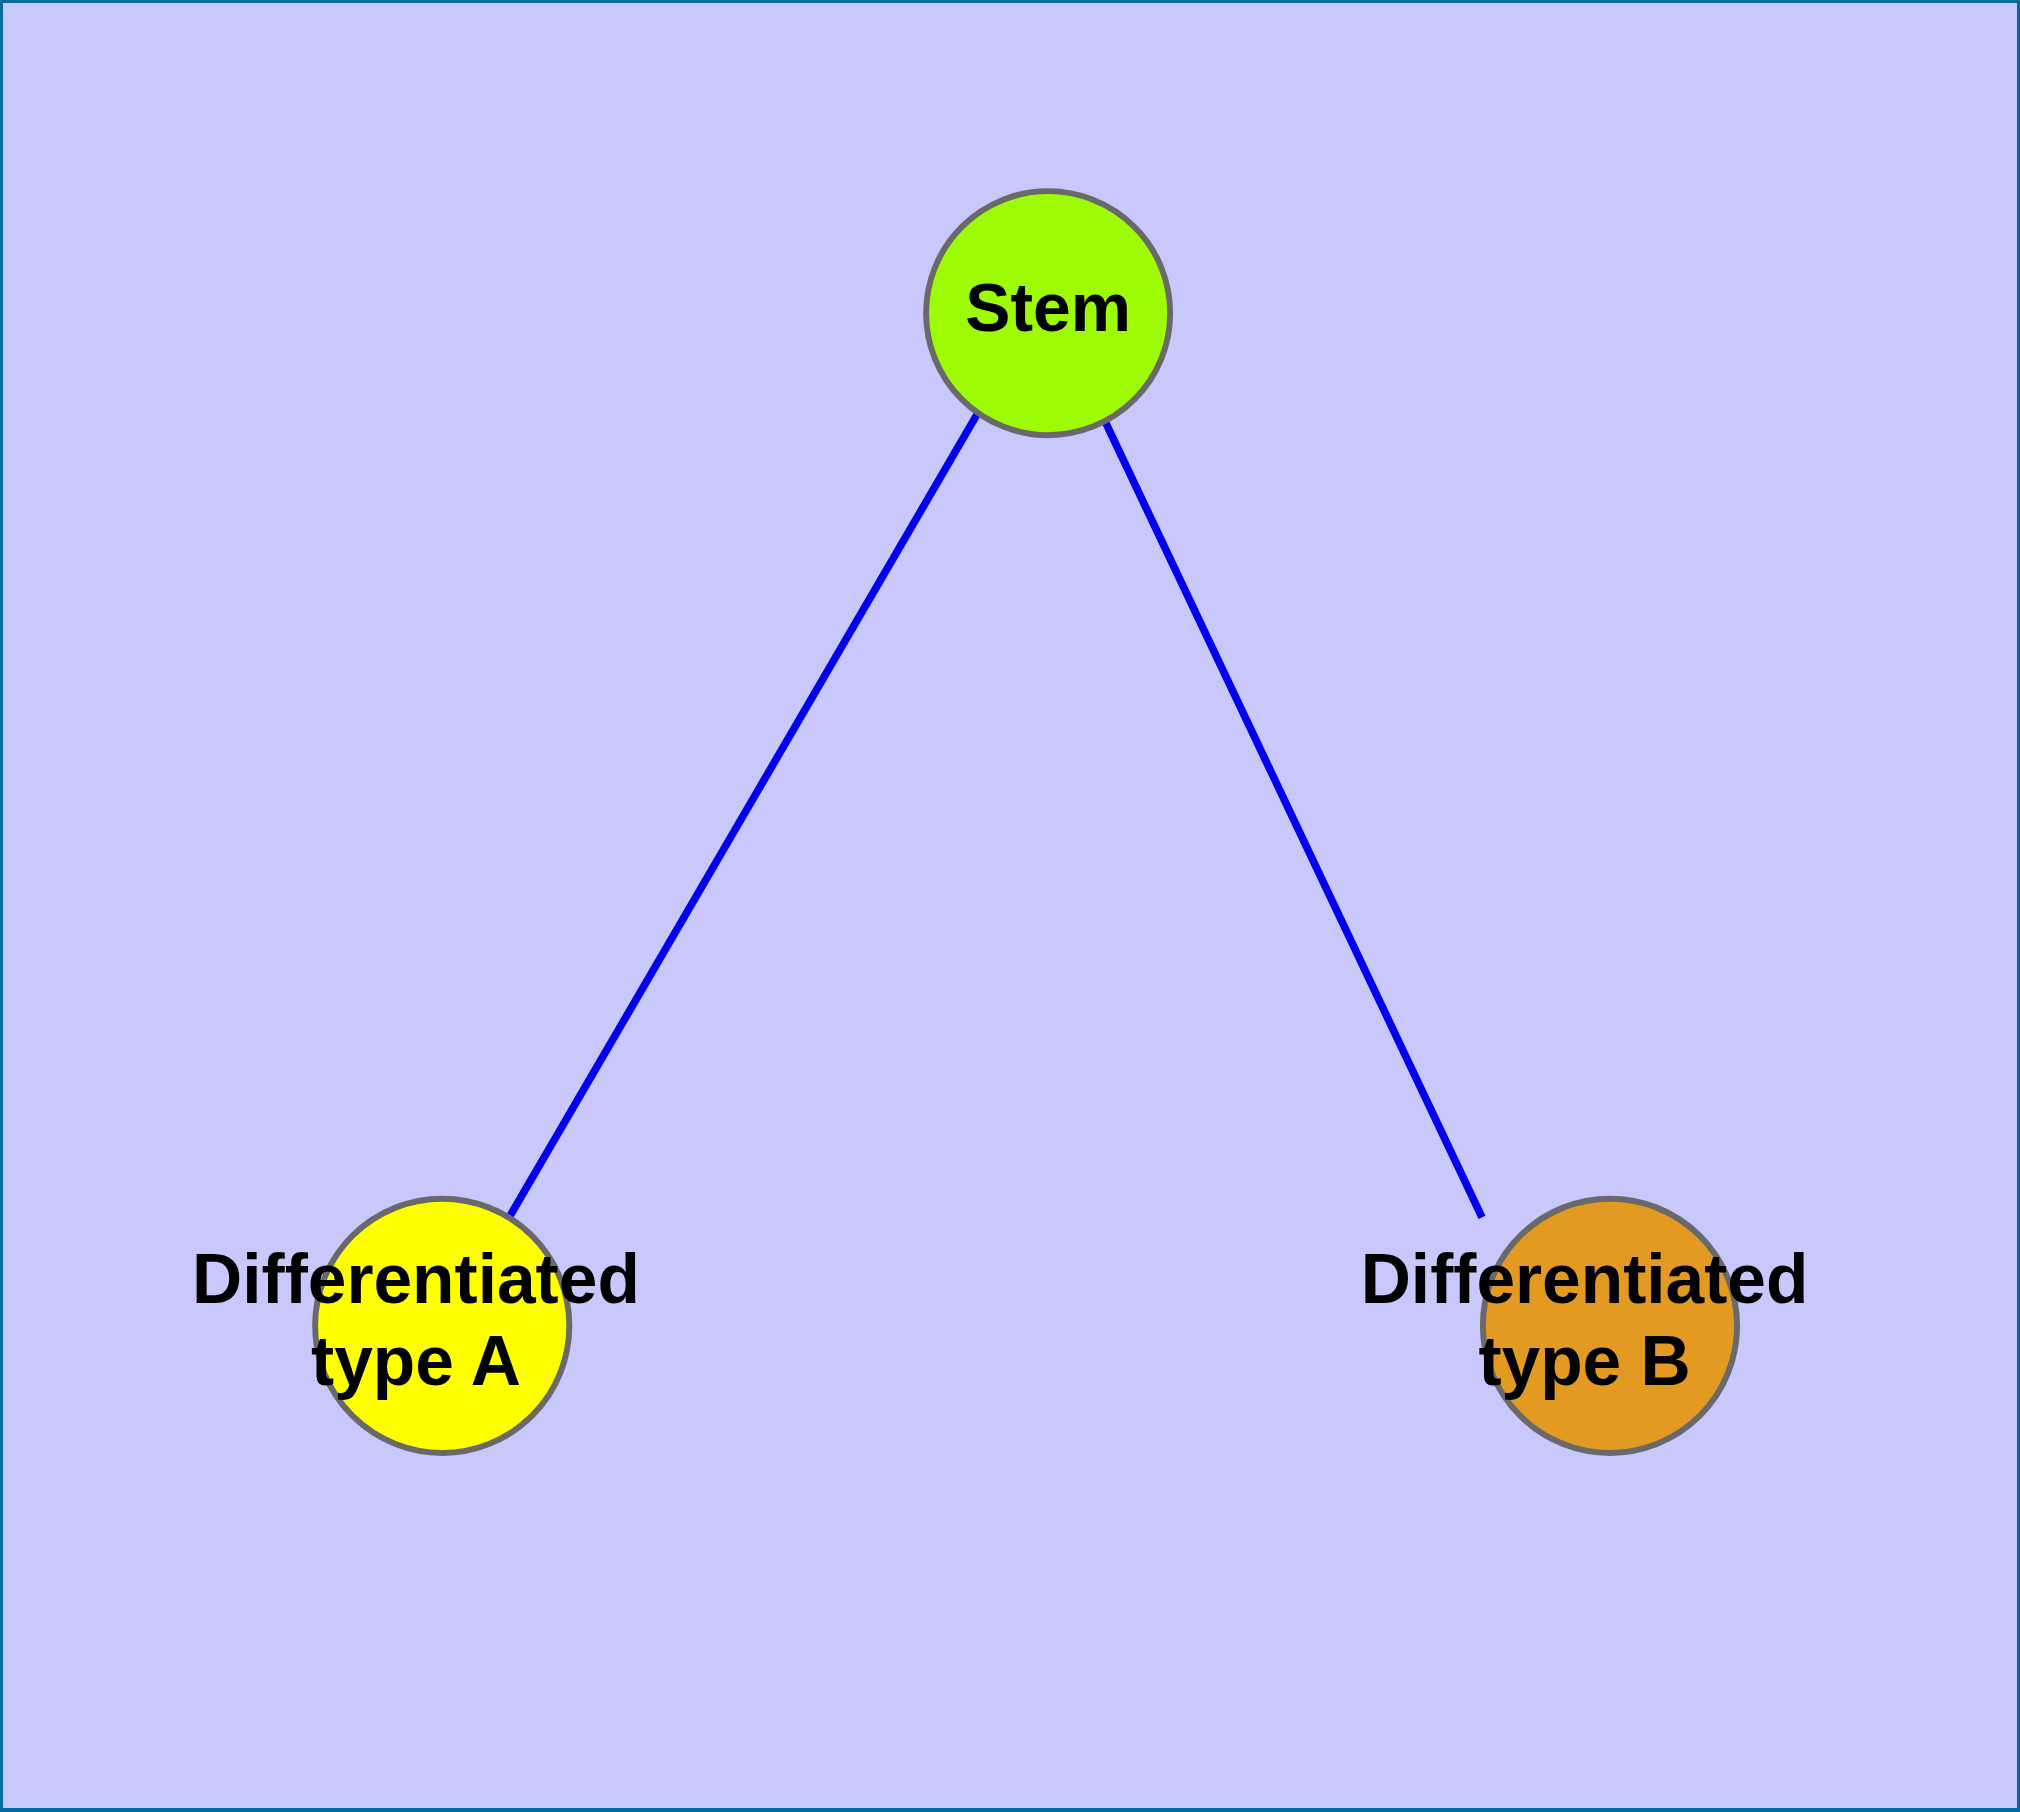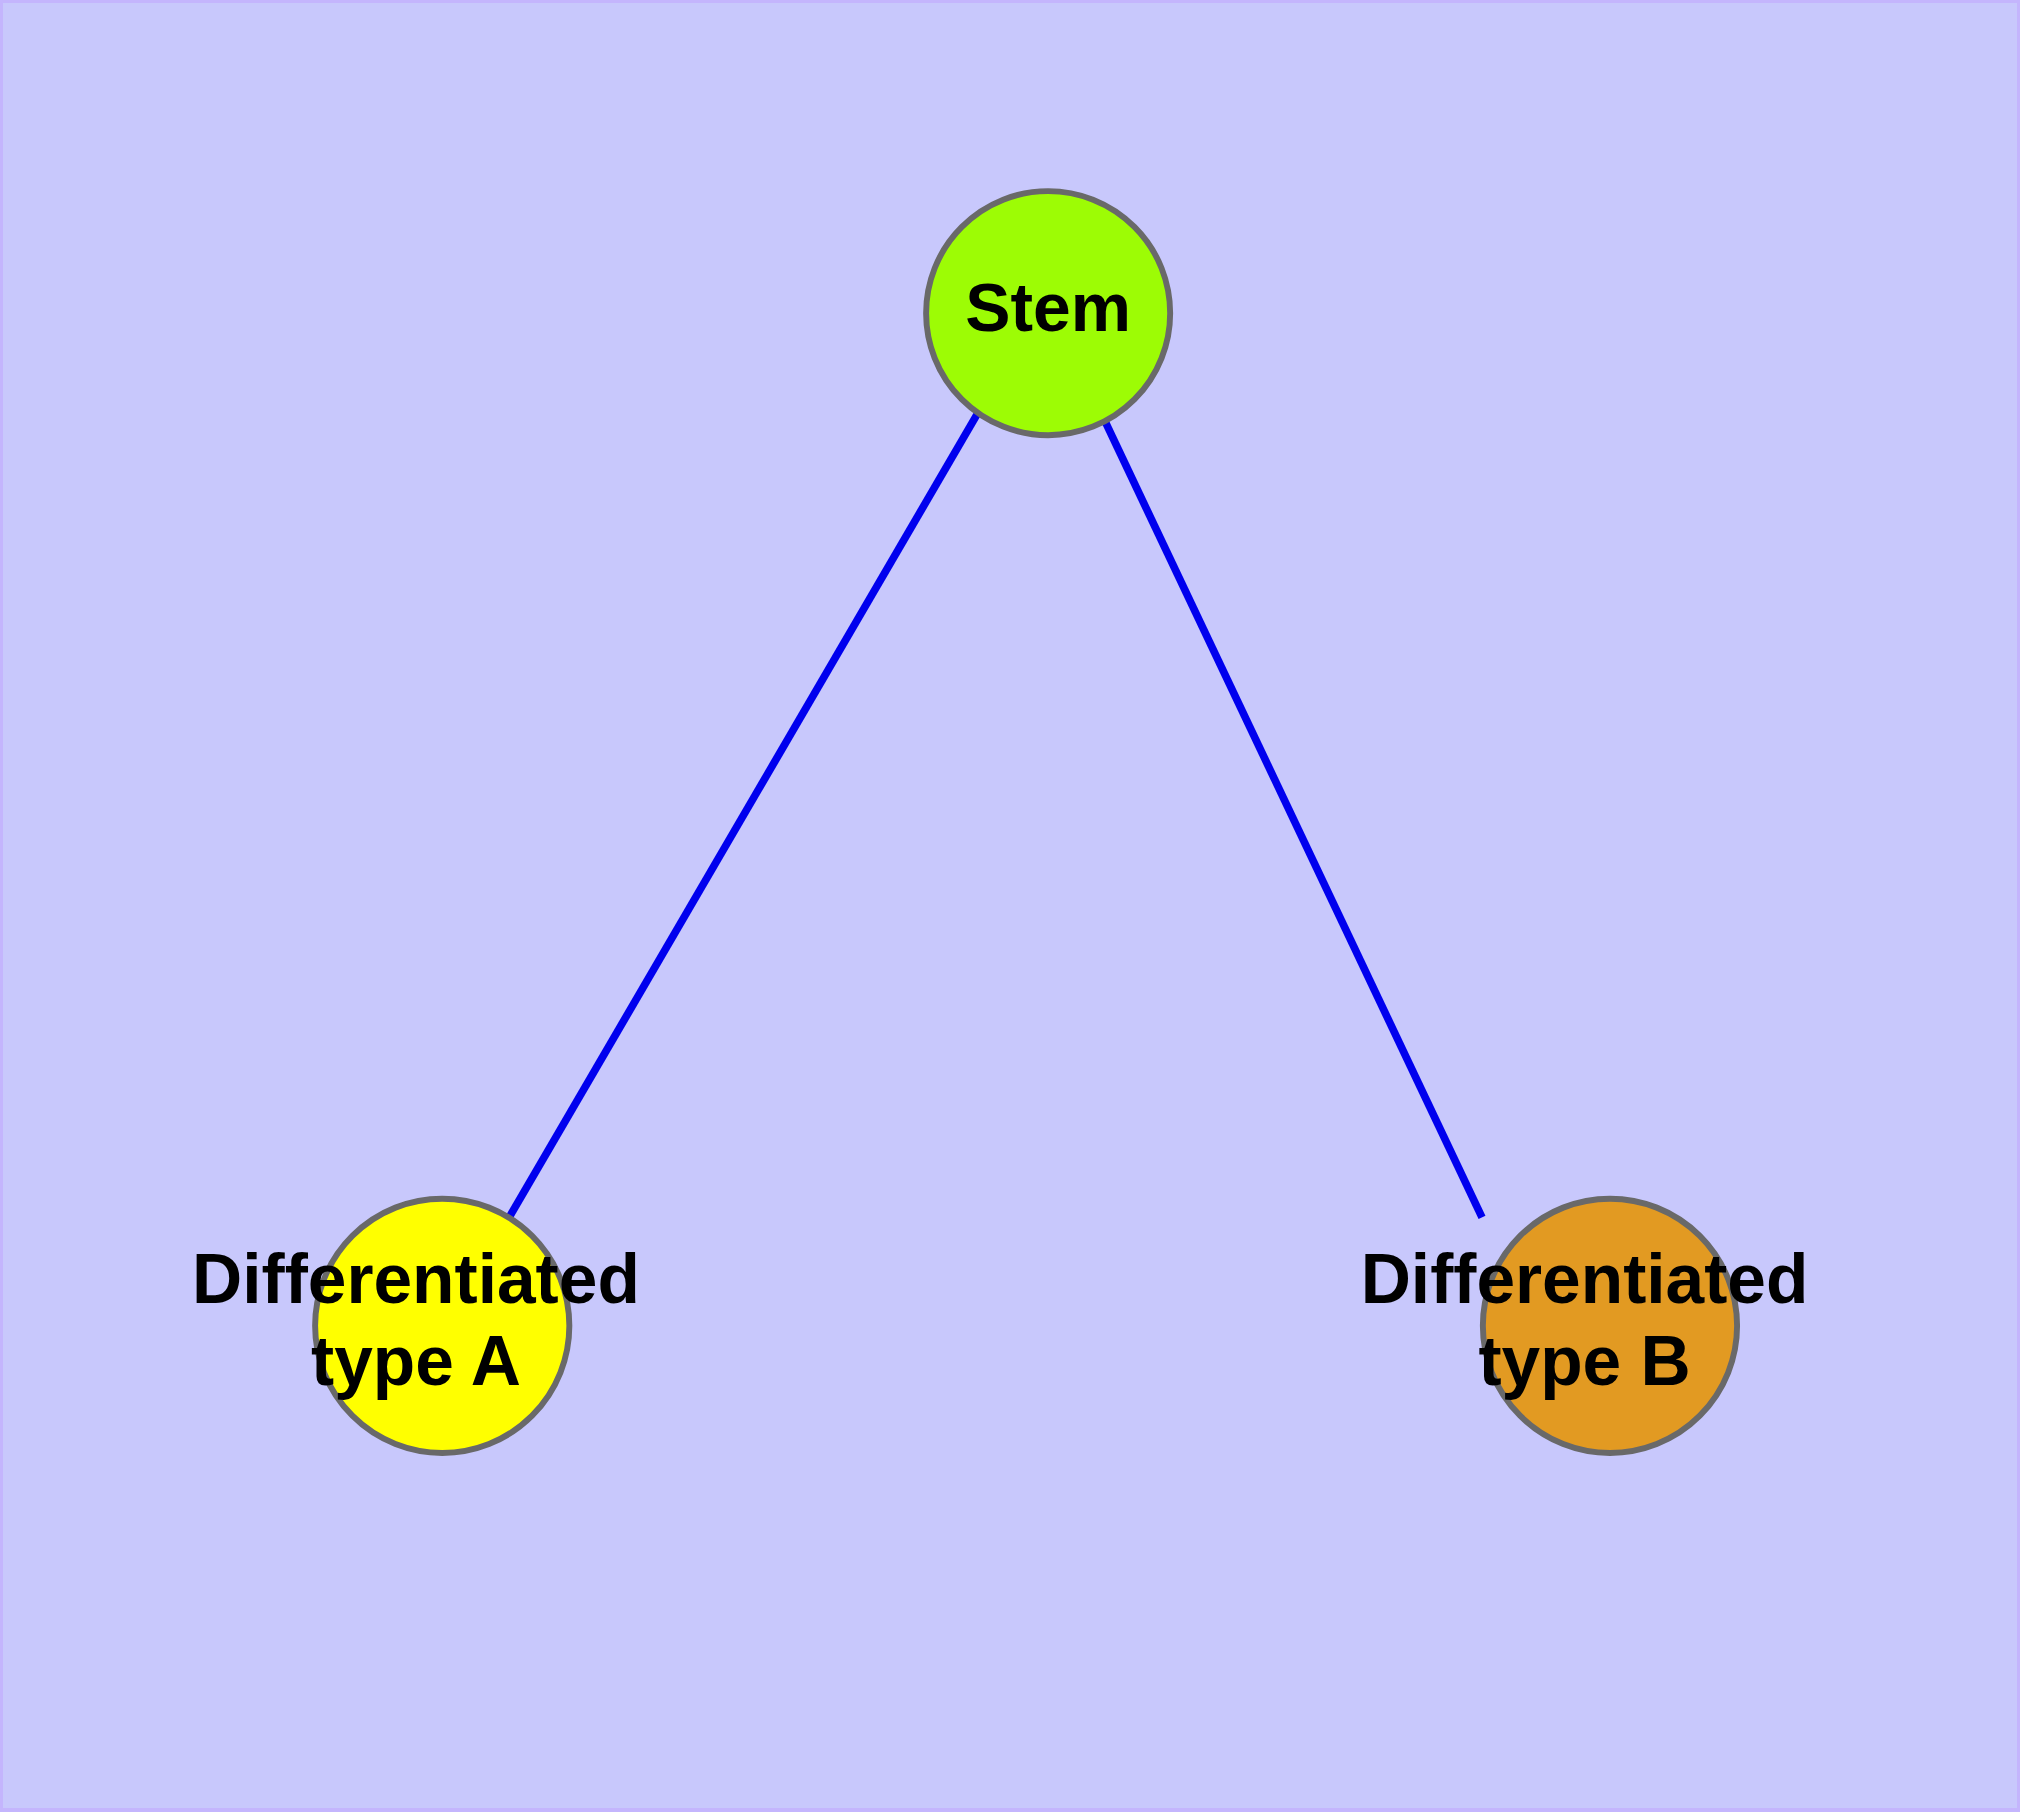--- a/index.html
+++ b/index.html
@@ -5,21 +5,21 @@
 <style>
   html, body {
     margin: 0;
     padding: 0;
     background: #ffffff;
   }
   #canvas {
     position: relative;
     width: 2021px;
     height: 1812px;
-    background: #c4b5fd;
+    background: #0369a1;
     overflow: hidden;
     font-family: "Liberation Sans", "DejaVu Sans", sans-serif;
   }
   #plot-area {
     position: absolute;
     left: 3.4px;
     top: 3.4px;
     width: 2014px;
     height: 1805px;
     background: #c8c8fc;

